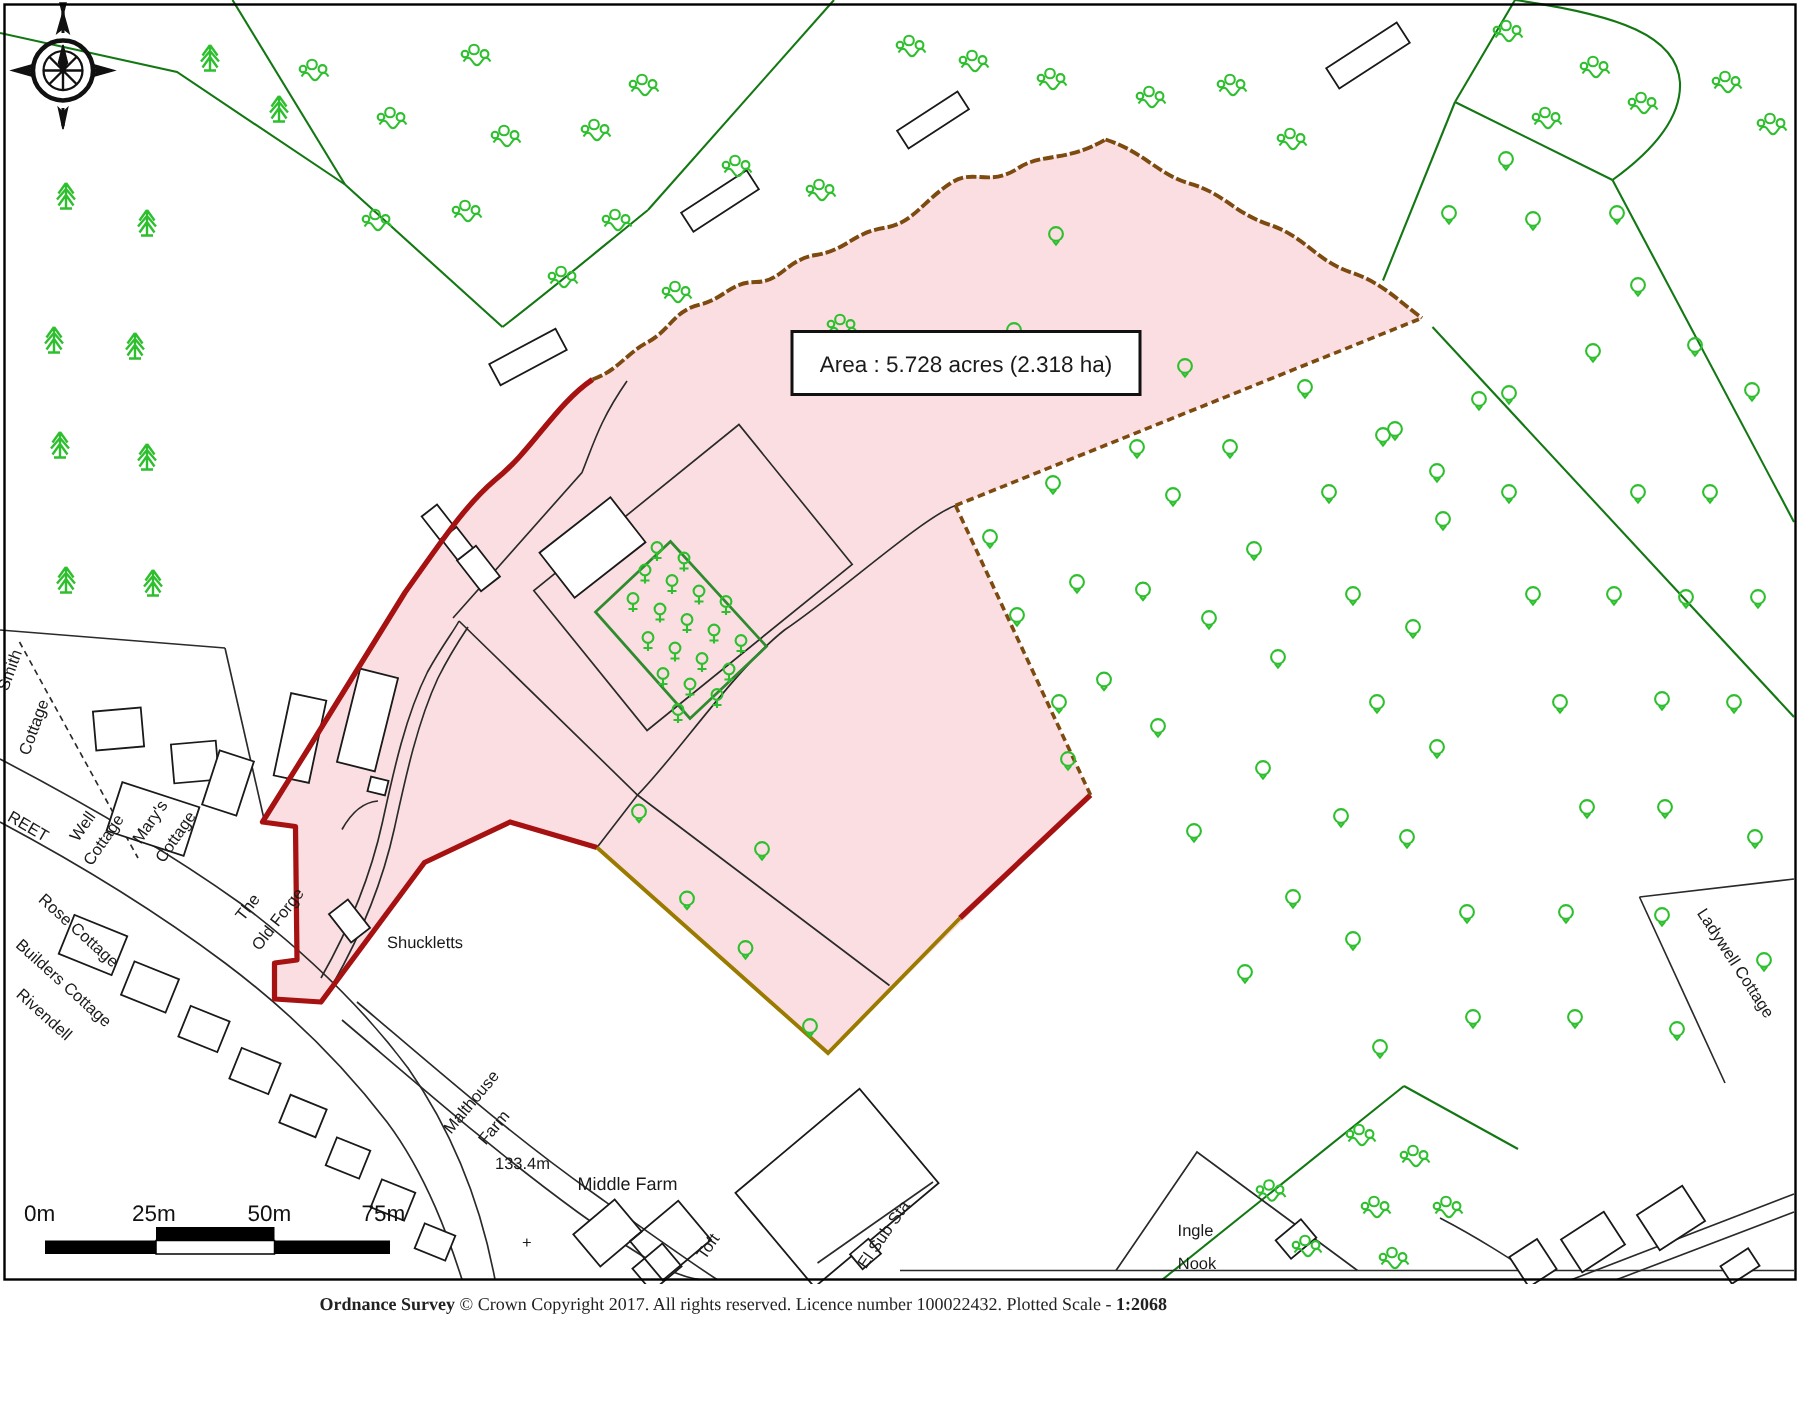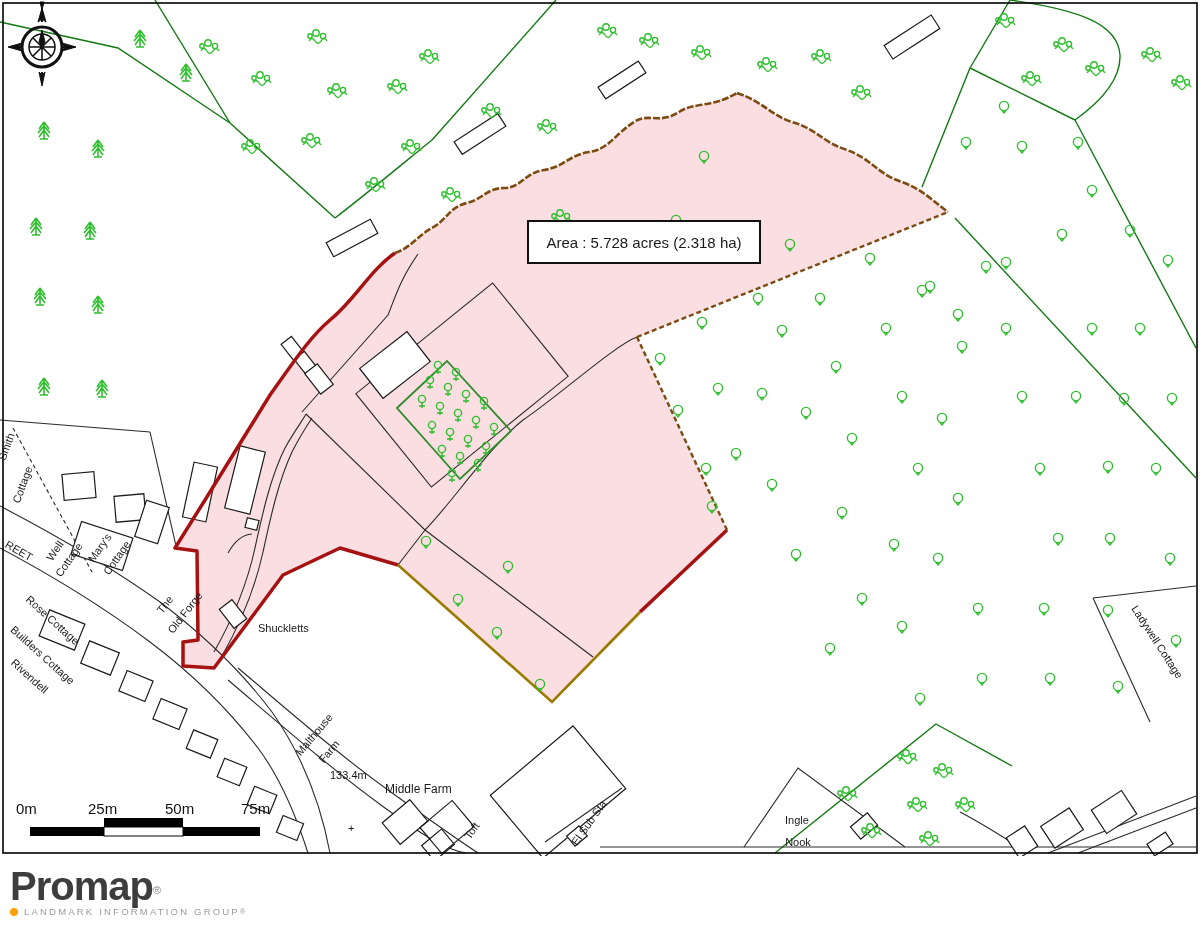--- a/index.html
+++ b/index.html
@@ -425,21 +425,14 @@
     <rect x="30" y="827" width="74" height="9" fill="#000"></rect>
     <rect x="104" y="827" width="79" height="9" fill="#fff" stroke="#000" stroke-width="1"></rect>
     <rect x="183" y="827" width="77" height="9" fill="#000"></rect>
   </g>
 
   <rect x="3" y="3" width="1194" height="850" fill="none" stroke="#000" stroke-width="1.6"></rect>
 </svg>
 </div>
 
 <div id="footer">
-  <div id="brand">
-    <div><span class="word">Promap</span><span class="reg">®</span></div>
-    <div id="tagline">
-        <span class="dot"></span>
-        <span>LANDMARK INFORMATION GROUP</span>
-        <span class="tm">®</span>
-      </div>
-  </div>
+  <div id="attribution"><b>Ordnance Survey</b><span>  © Crown Copyright 2017. All rights reserved. Licence number 100022432. Plotted Scale -  </span><b>1:2068</b></div>
 </div>
 
 </body></html>

